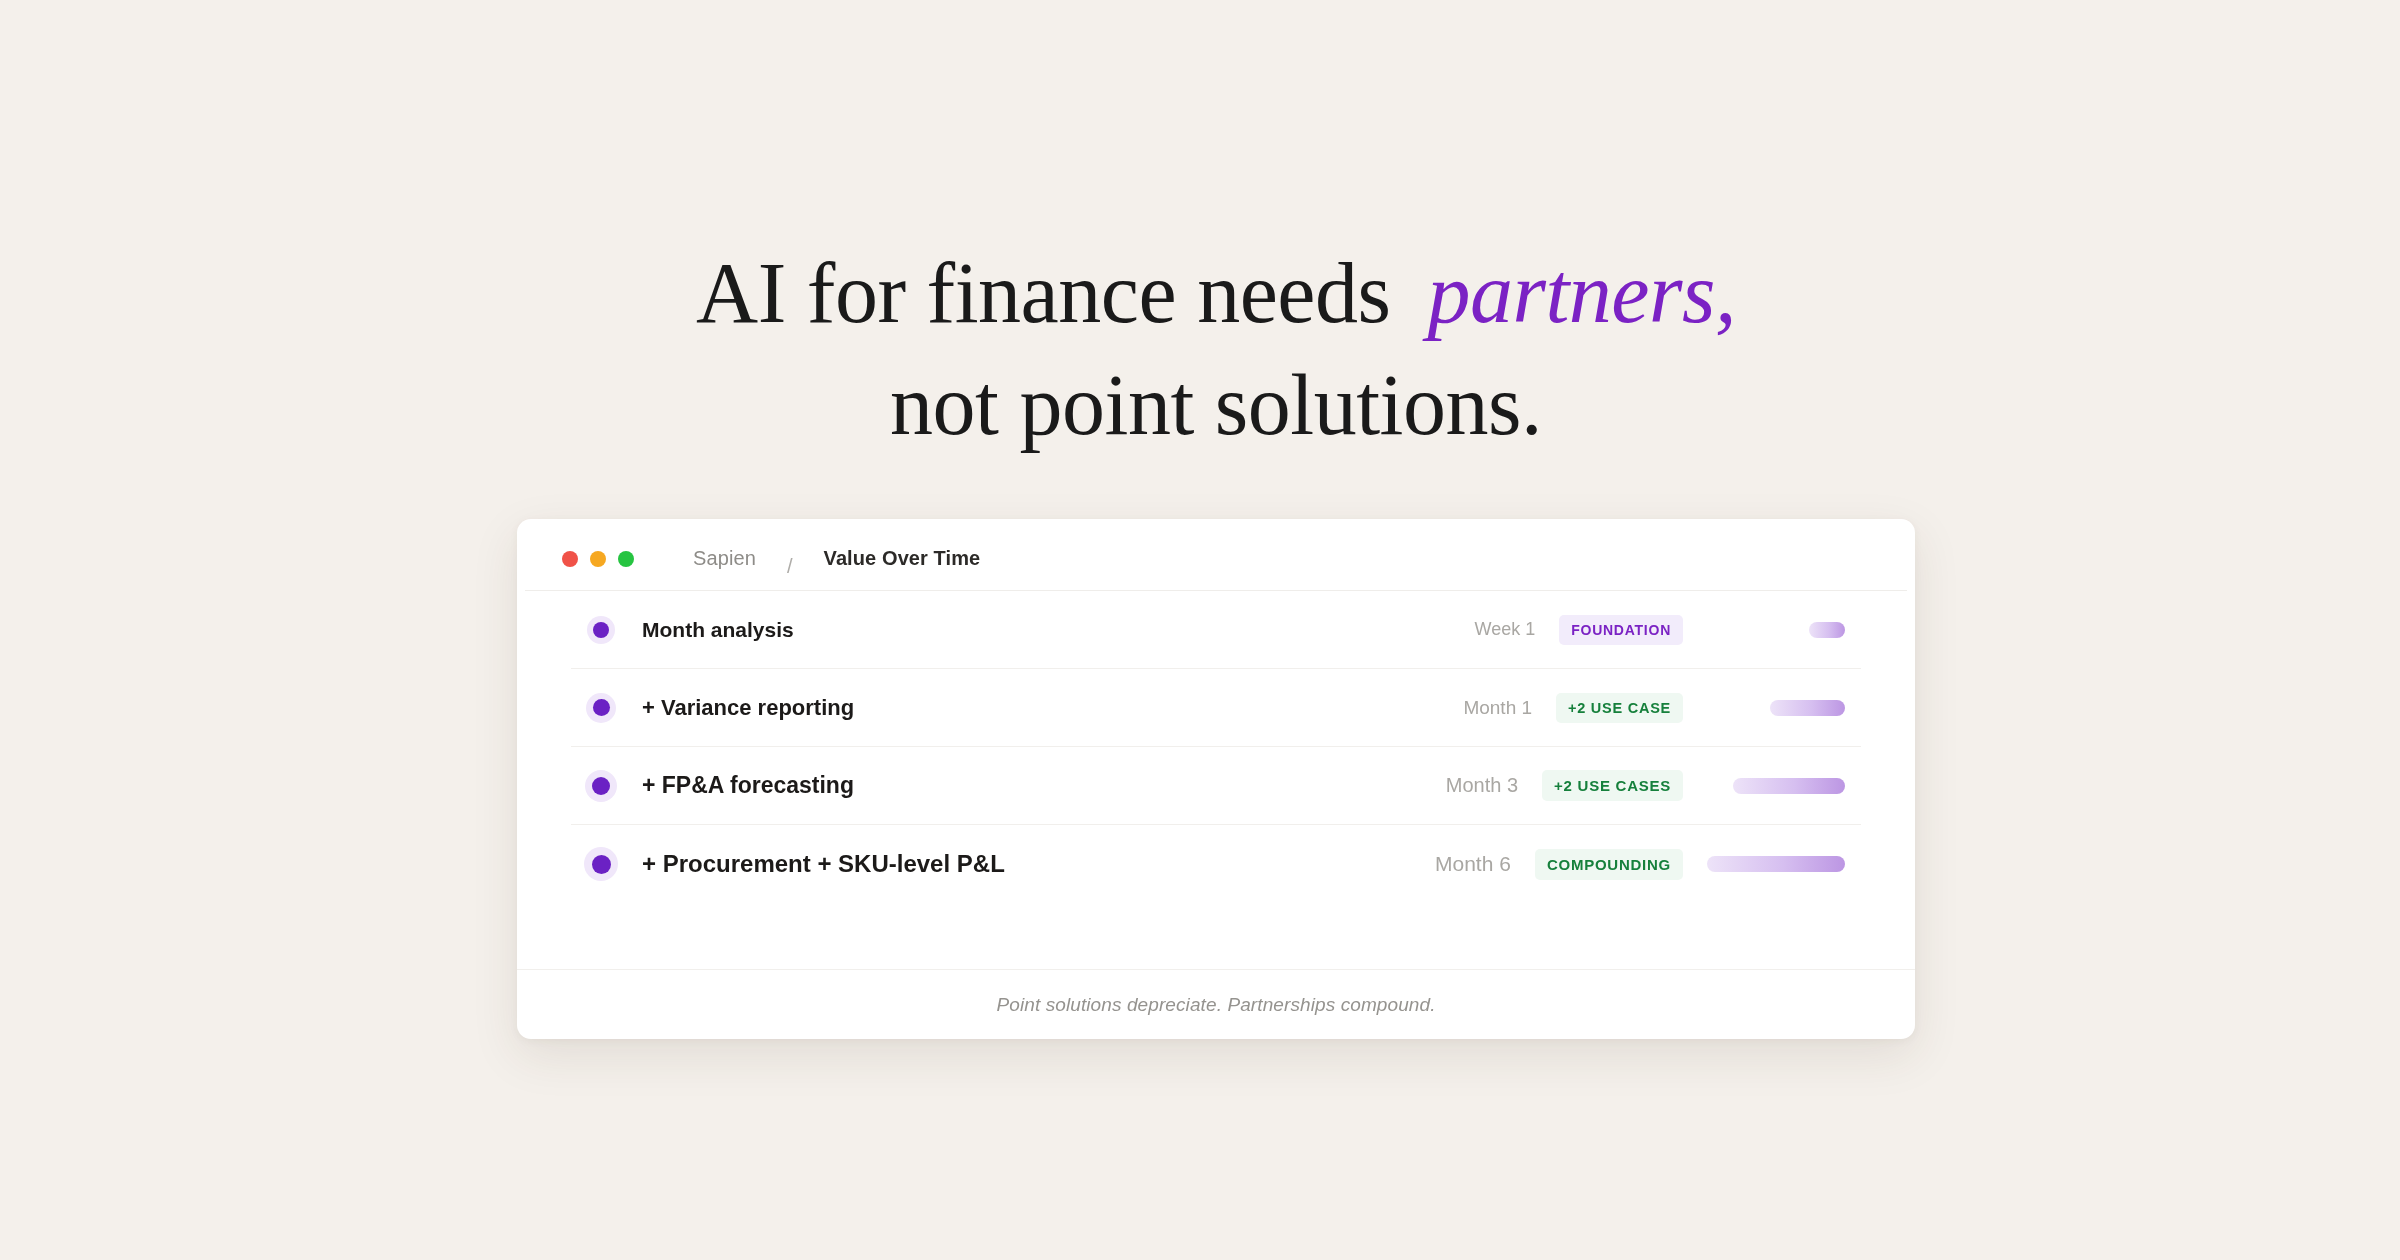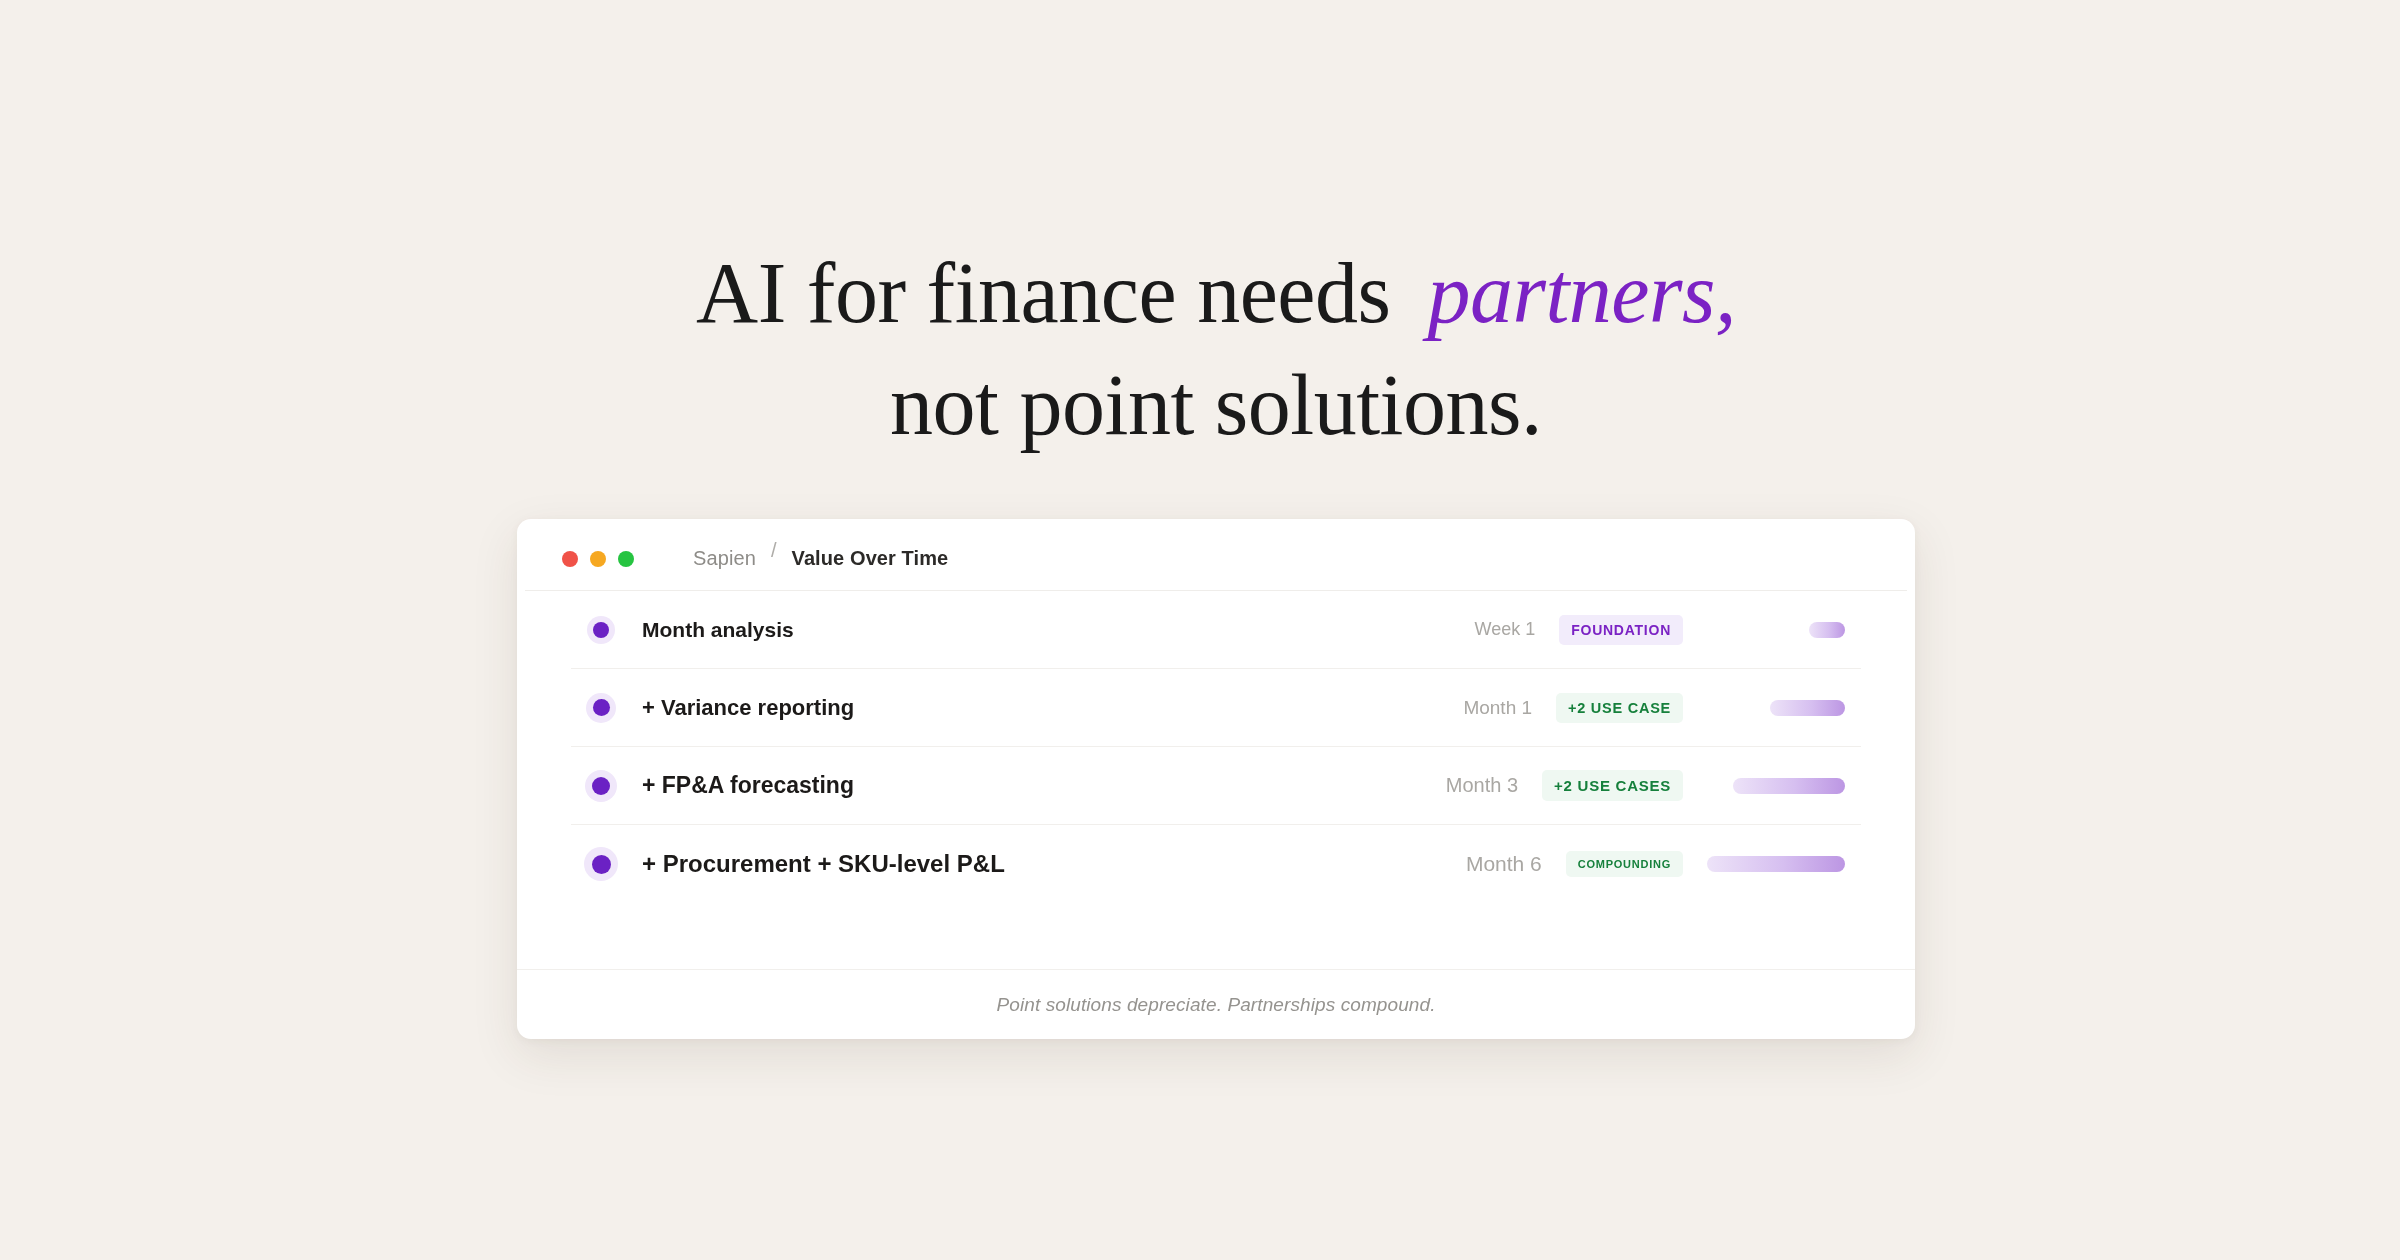--- a/index.html
+++ b/index.html
@@ -65,22 +65,22 @@
   .dot-light { width: 14px; height: 14px; border-radius: 50%; display: block; }
   .dot-red    { background: #F05248; }
   .dot-yellow { background: #F6A821; }
   .dot-green  { background: #26C441; }
 
   .breadcrumb {
     margin-left: 35px;
     font-size: 20px;
     letter-spacing: 0.1px;
     display: flex;
-    align-items: flex-start;
-    gap: 0;
+    align-items: flex-end;
+    gap: 16px;
   }
   .bc-app { color: #8E8C88; font-weight: 400; }
   .bc-sep { color: #AFADA9; font-weight: 400; padding: 0 7px; }
   .bc-page { color: #2C2A28; font-weight: 700; }
 
   
   .rows { padding: 0 0 0 0; }
 
   .row {
     position: relative;
@@ -235,21 +235,21 @@
             <div class="bar" style="width: 112px;"></div>
           </div>
         </div>
         <div class="row">
           <div class="marker">
             <span class="halo" style="width: 34px; height: 34px;"></span>
             <span class="core" style="width: 19px; height: 19px;"></span>
           </div>
           <div class="row-label" style="font-size: 24px;">+ Procurement + SKU-level P&amp;L</div>
           <div class="timing" style="font-size: 21px;">Month 6</div>
-          <div class="badge badge-green" style="font-size: 11px; padding: 7px 12px;">COMPOUNDING</div>
+          <div class="badge badge-green" style="font-size: 15px; padding: 7px 12px;">COMPOUNDING</div>
           <div class="bar-cell">
             <div class="bar" style="width: 165px;"></div>
           </div>
         </div>
       </div>
 
     <div class="footer">
       <span class="footer-text">Point solutions depreciate. Partnerships compound.</span>
     </div>
 

